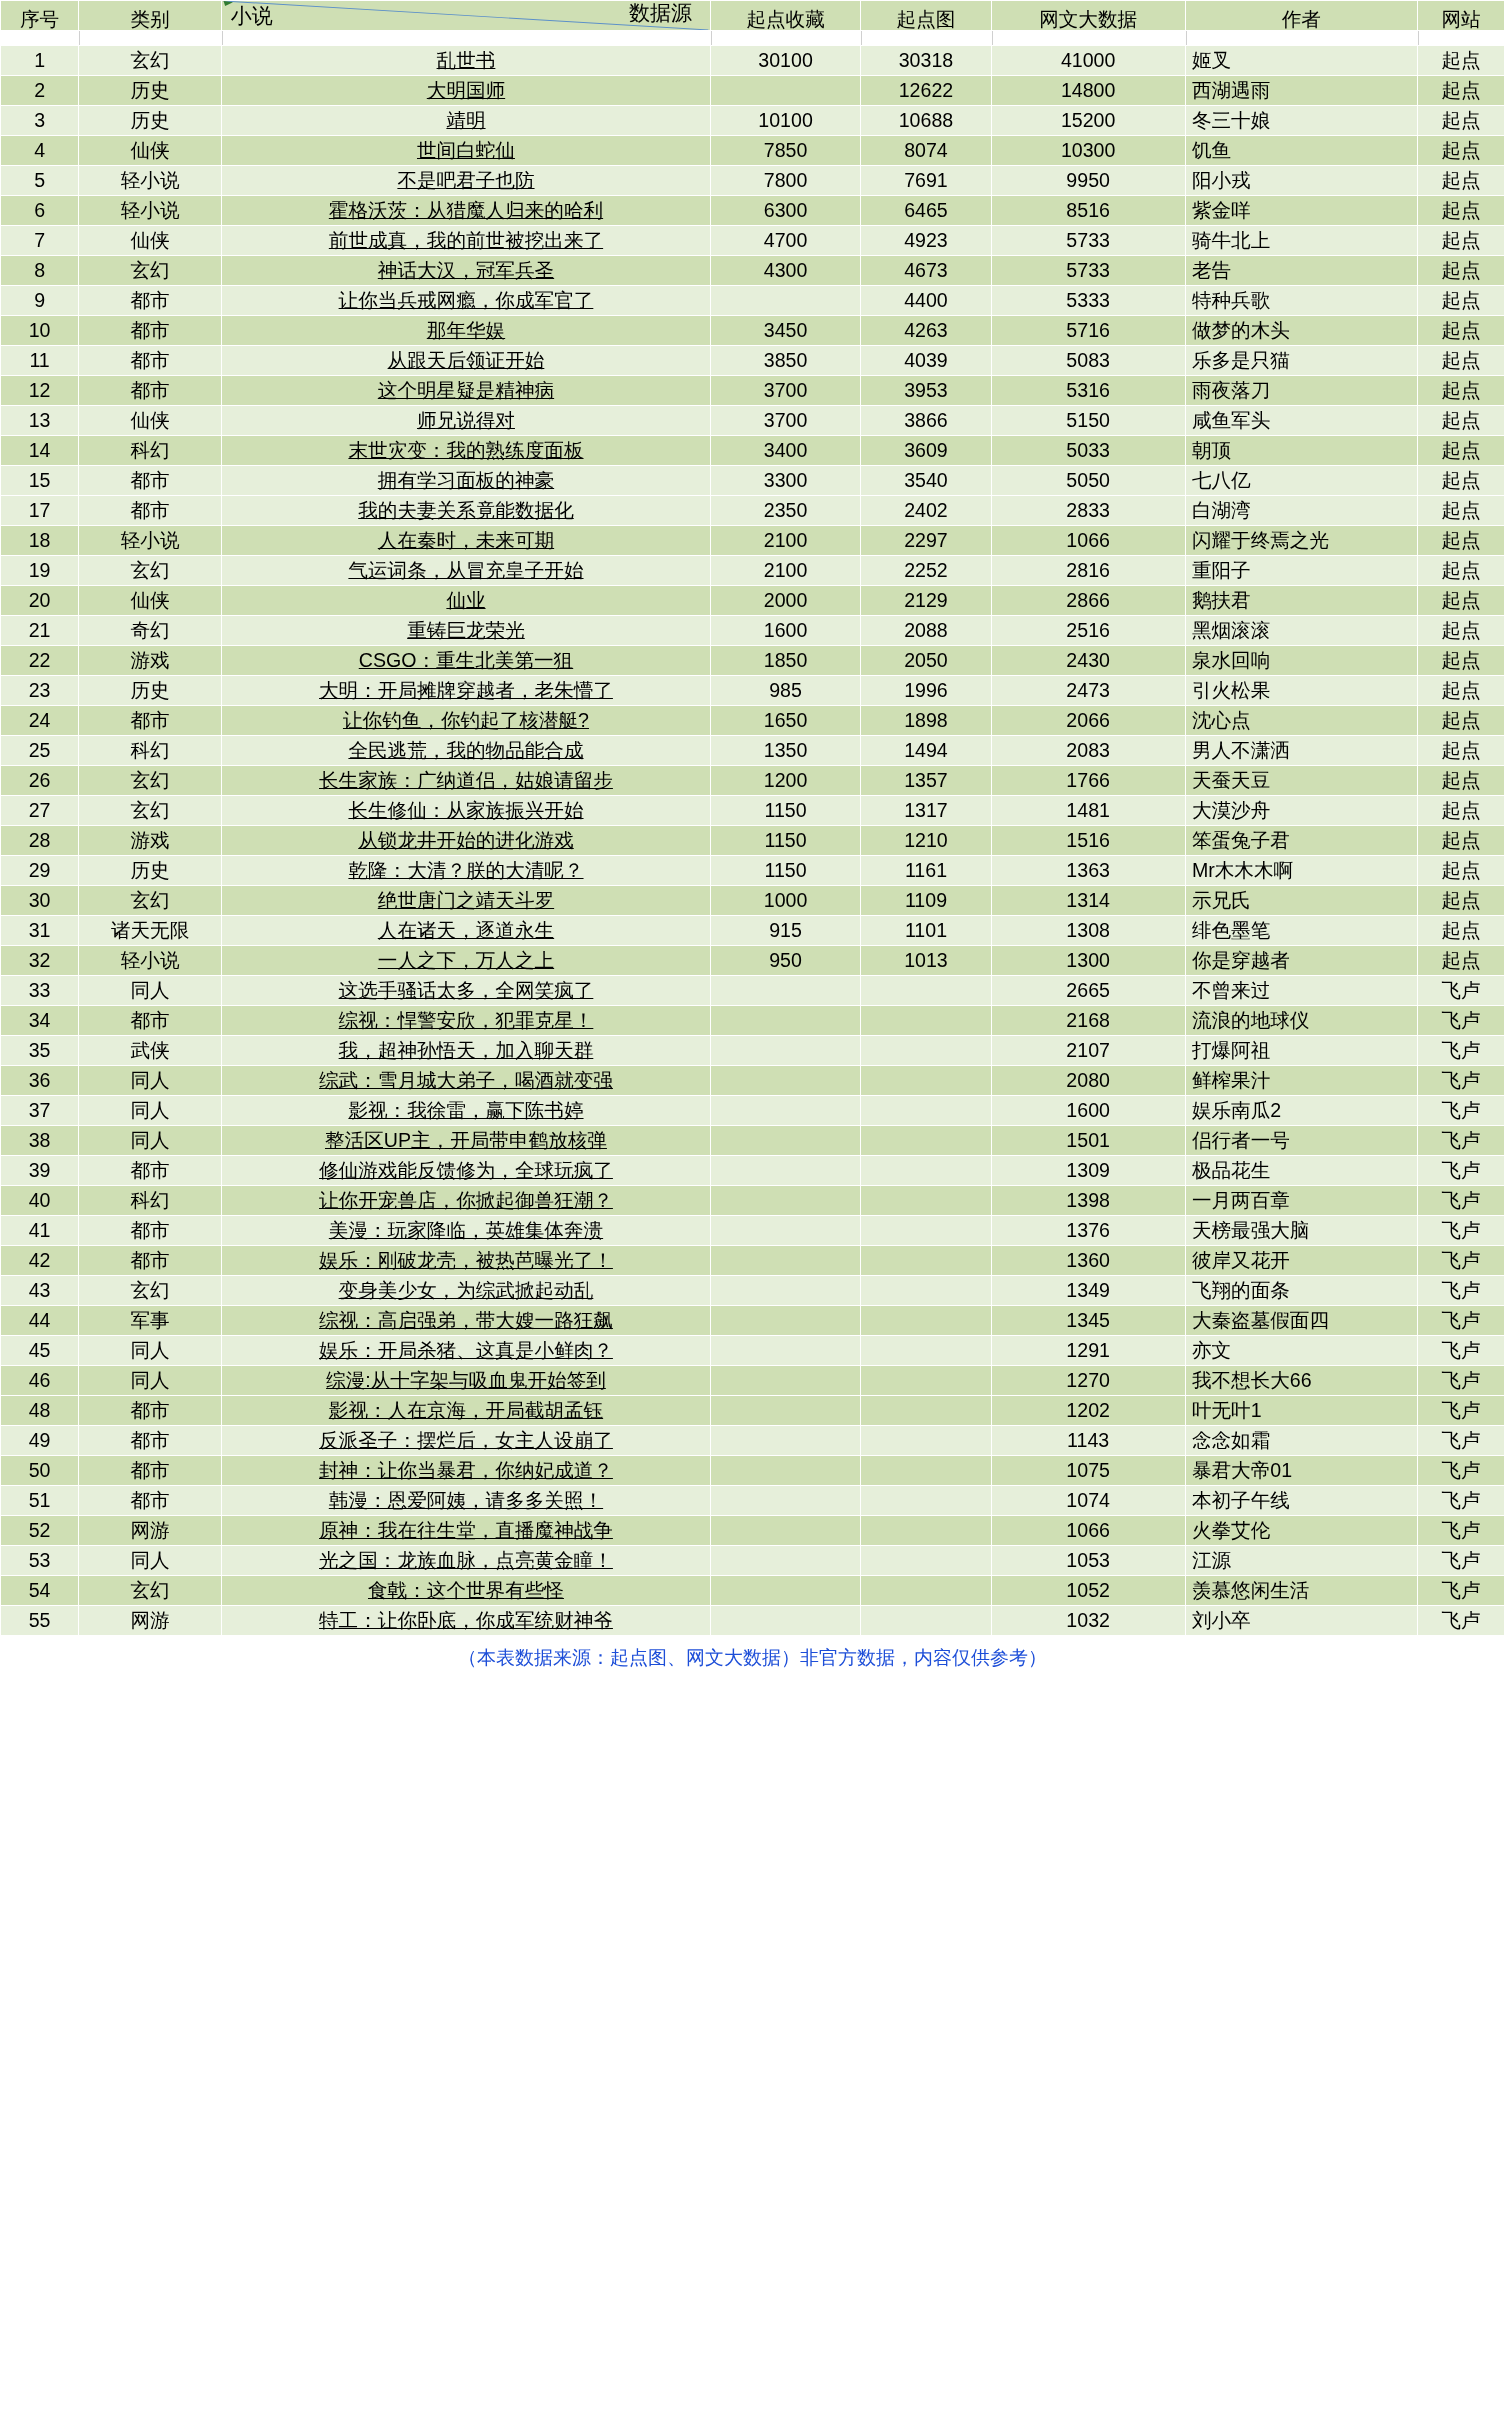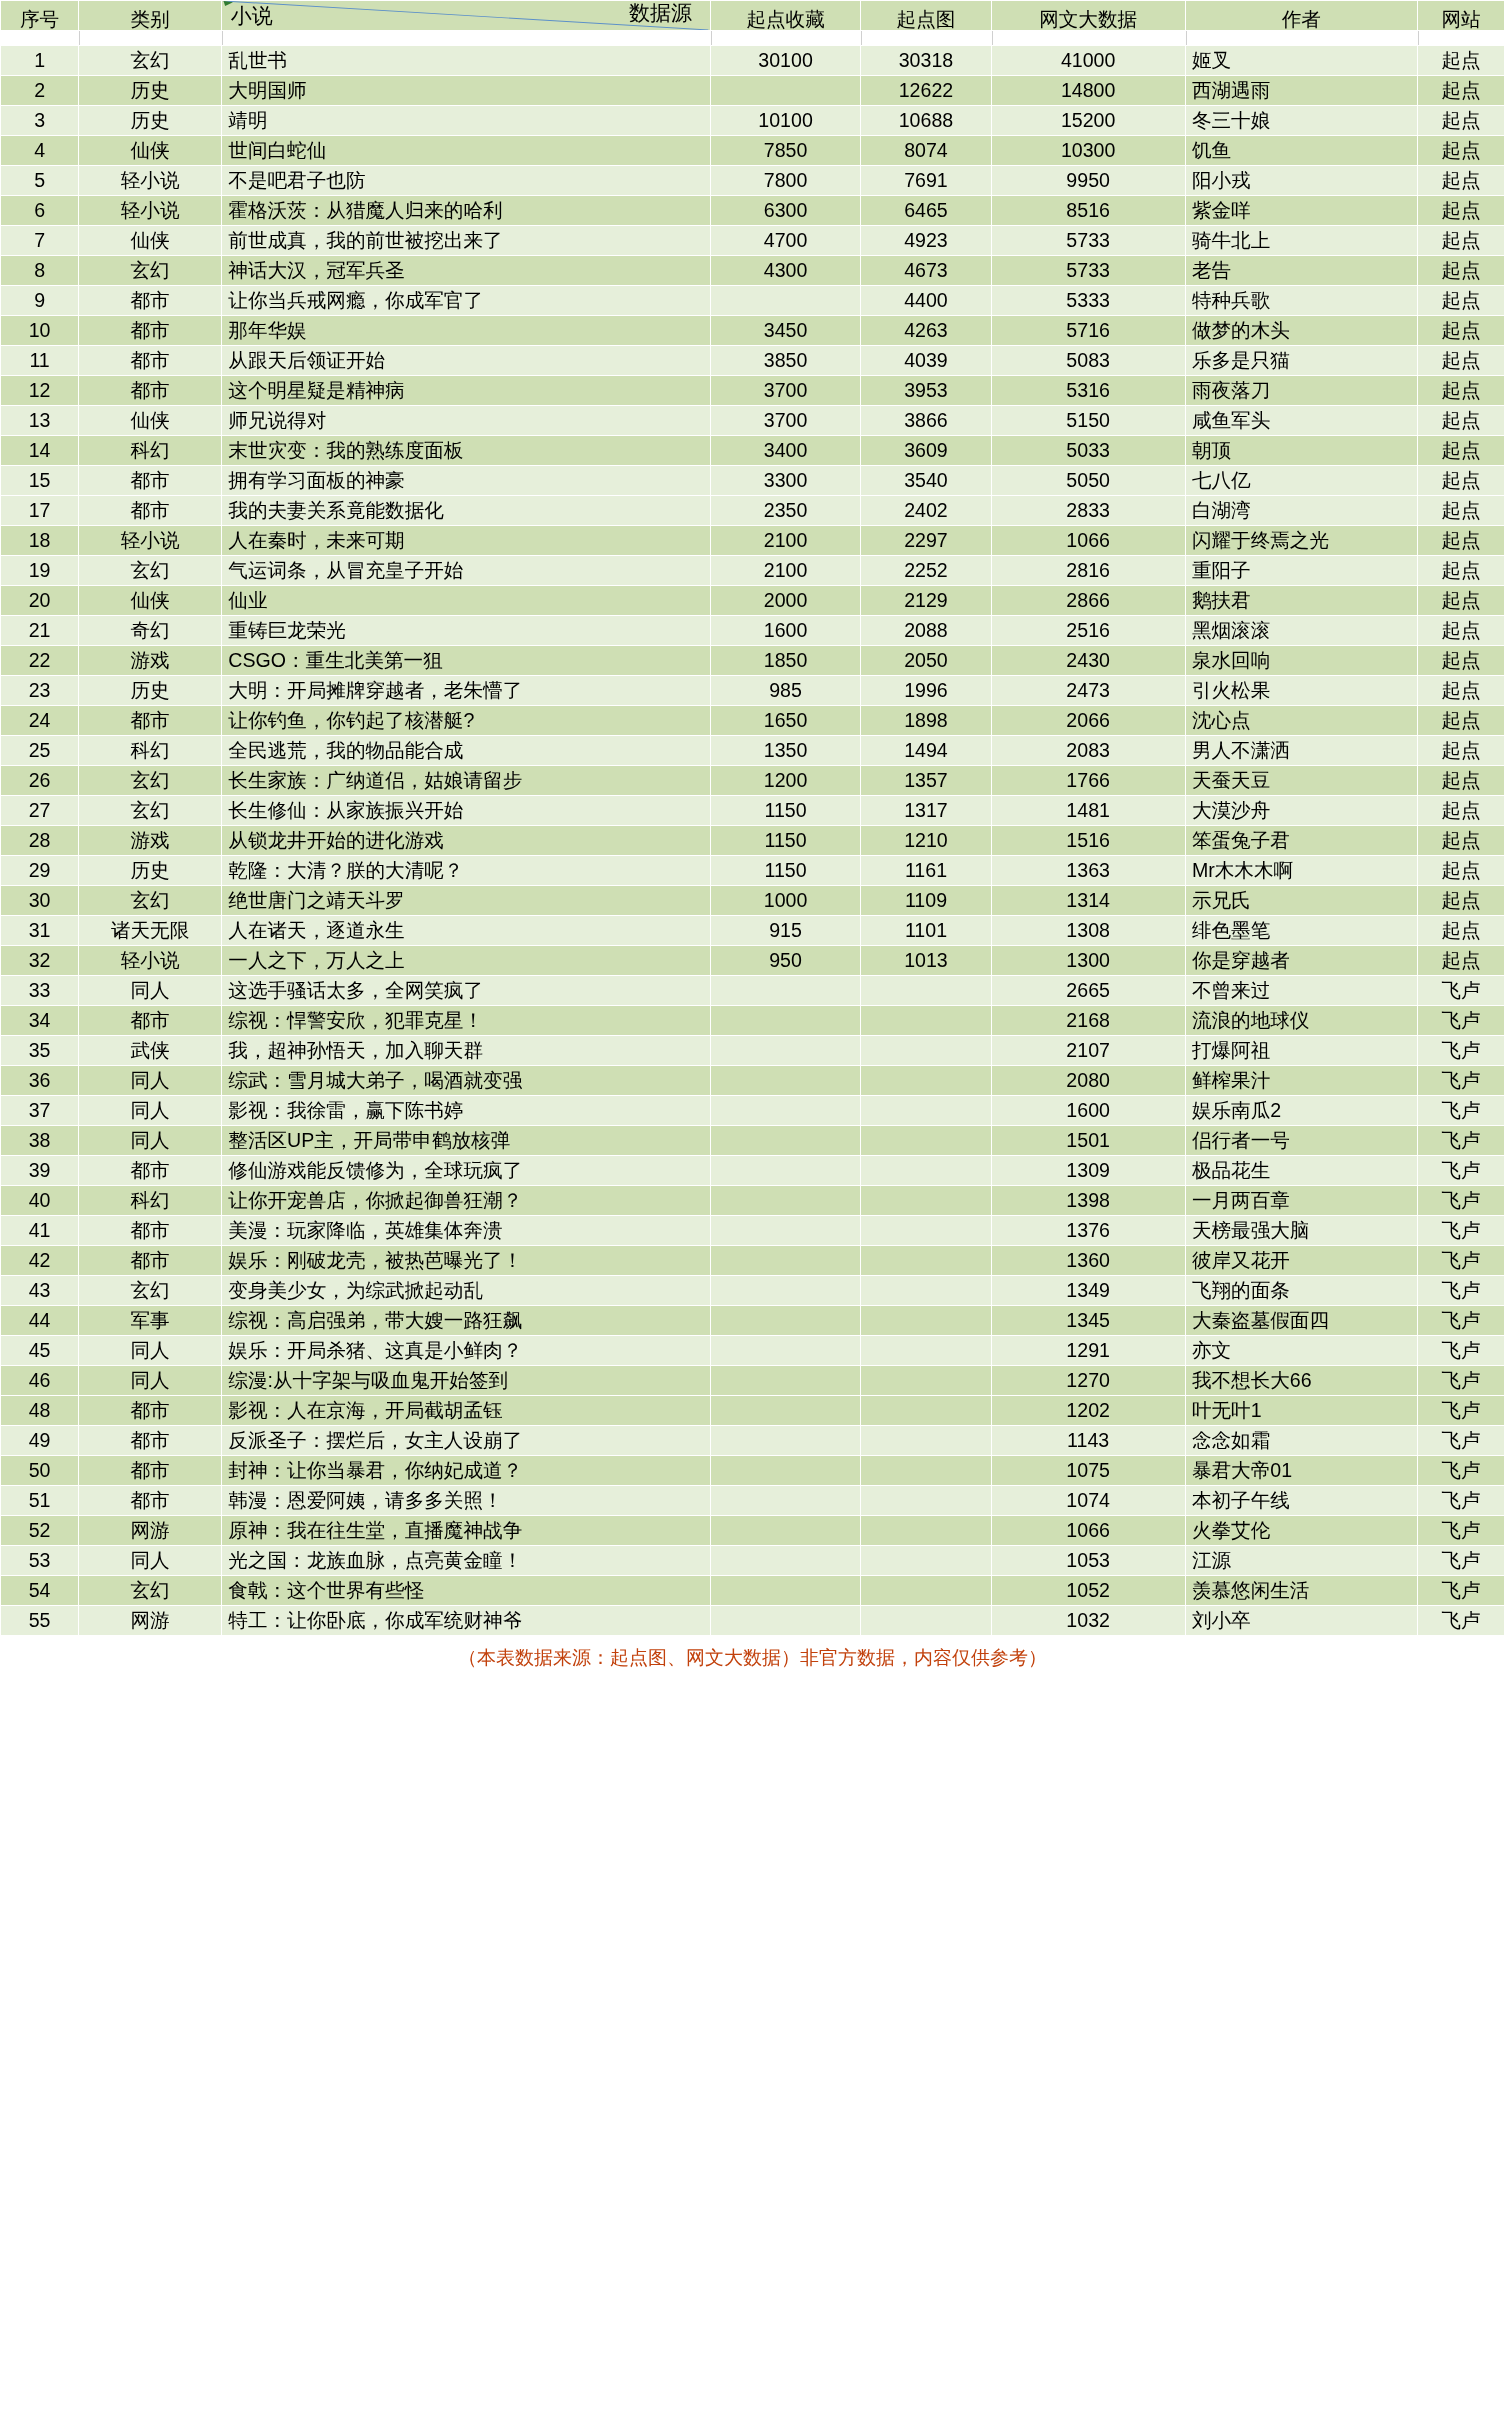--- a/index.html
+++ b/index.html
@@ -77,31 +77,31 @@
     bottom: 3.8px;
     font-size: 21px;
     line-height: 1;
   }
 
   tbody tr.odd td { background: #e6efda; }
   tbody tr.even td { background: #cfdfb4; }
 
   td.c-idx { text-align: center; }
   td.c-cat { text-align: center; }
-  td.c-novel { text-align: left; }
+  td.c-novel { text-align: center; text-decoration: underline; }
   td.c-num { text-align: center; }
   td.c-author { text-align: left; }
   td.c-site { text-align: center; }
 
   .footer {
     width: 1505px;
     text-align: center;
     font-size: 19px;
     padding-top: 8.8px;
-    color: #c2410c;
+    color: #1d4ed8;
     font-family: "Liberation Sans", "DejaVu Sans", sans-serif;
   }
 </style>
 </head>
 <body>
 
 <div id="sheet">
 
   <table class="grid">
     <colgroup>

